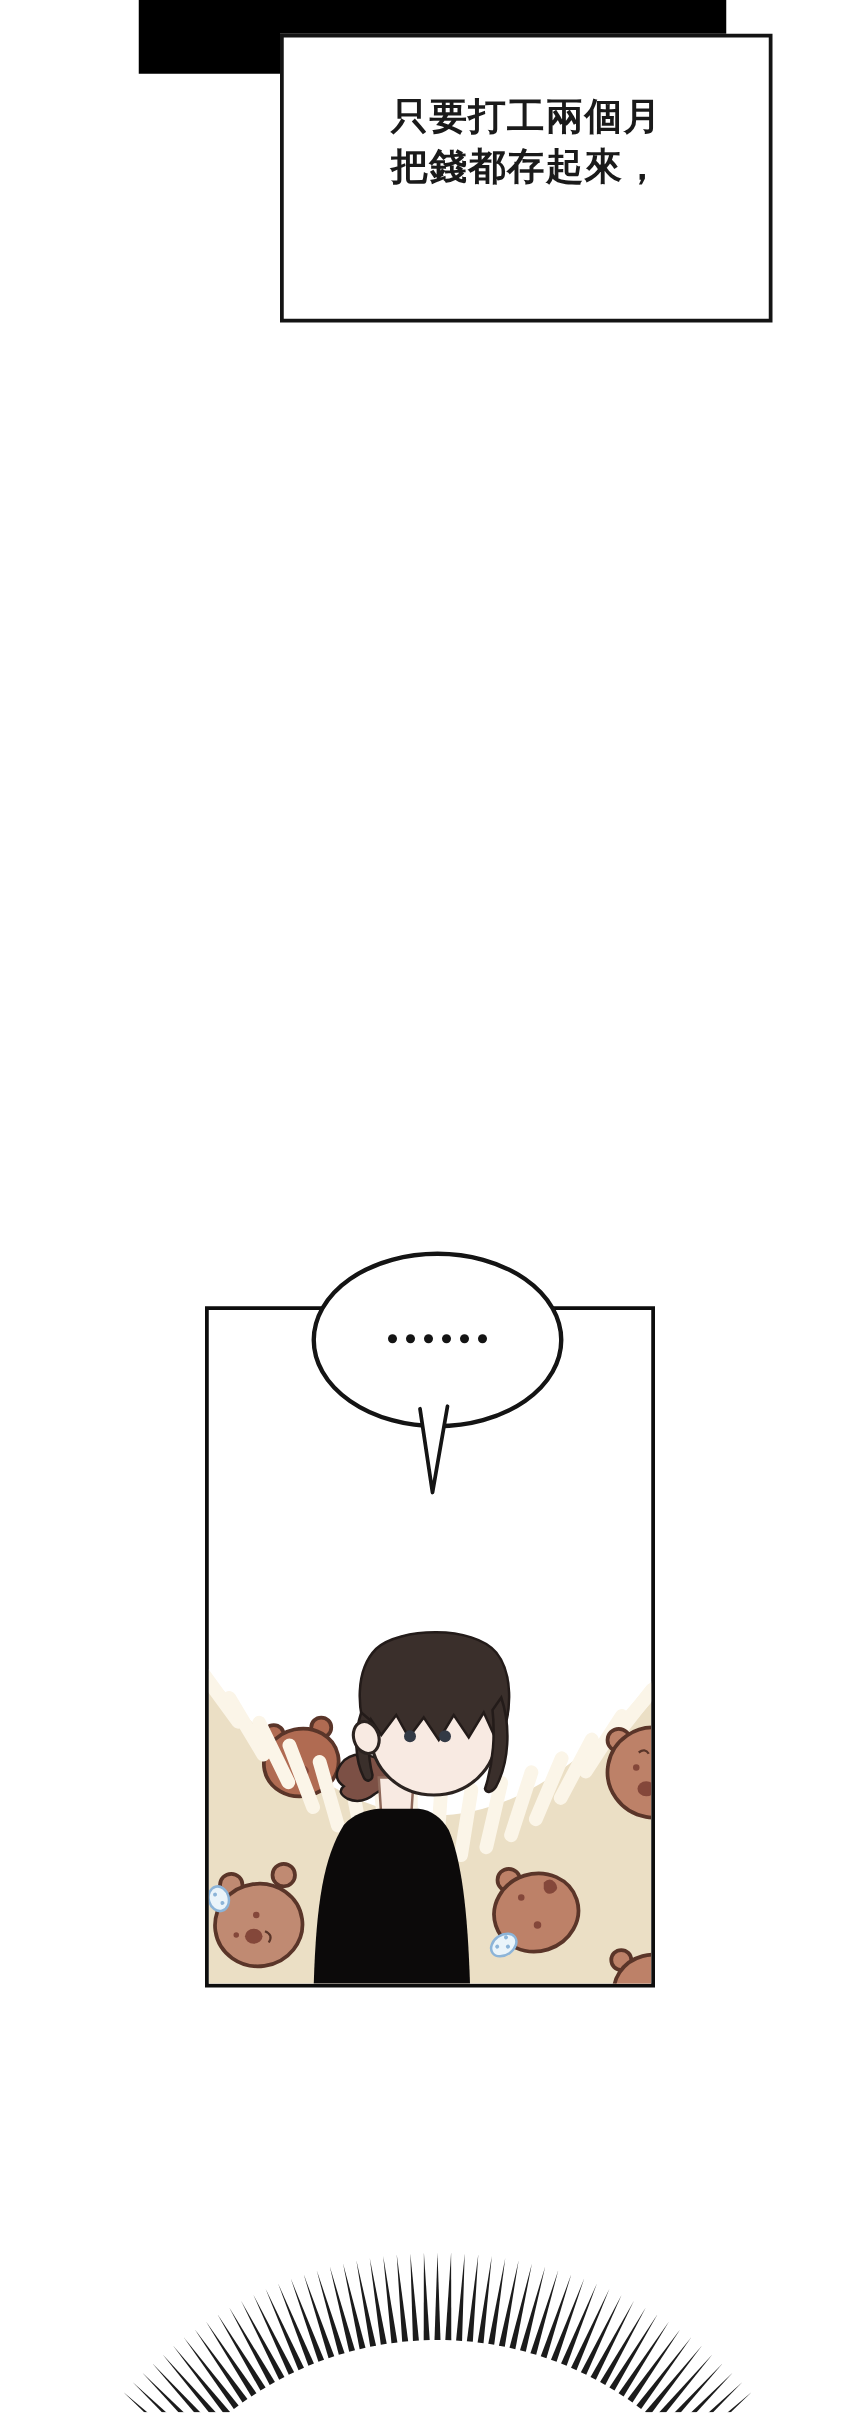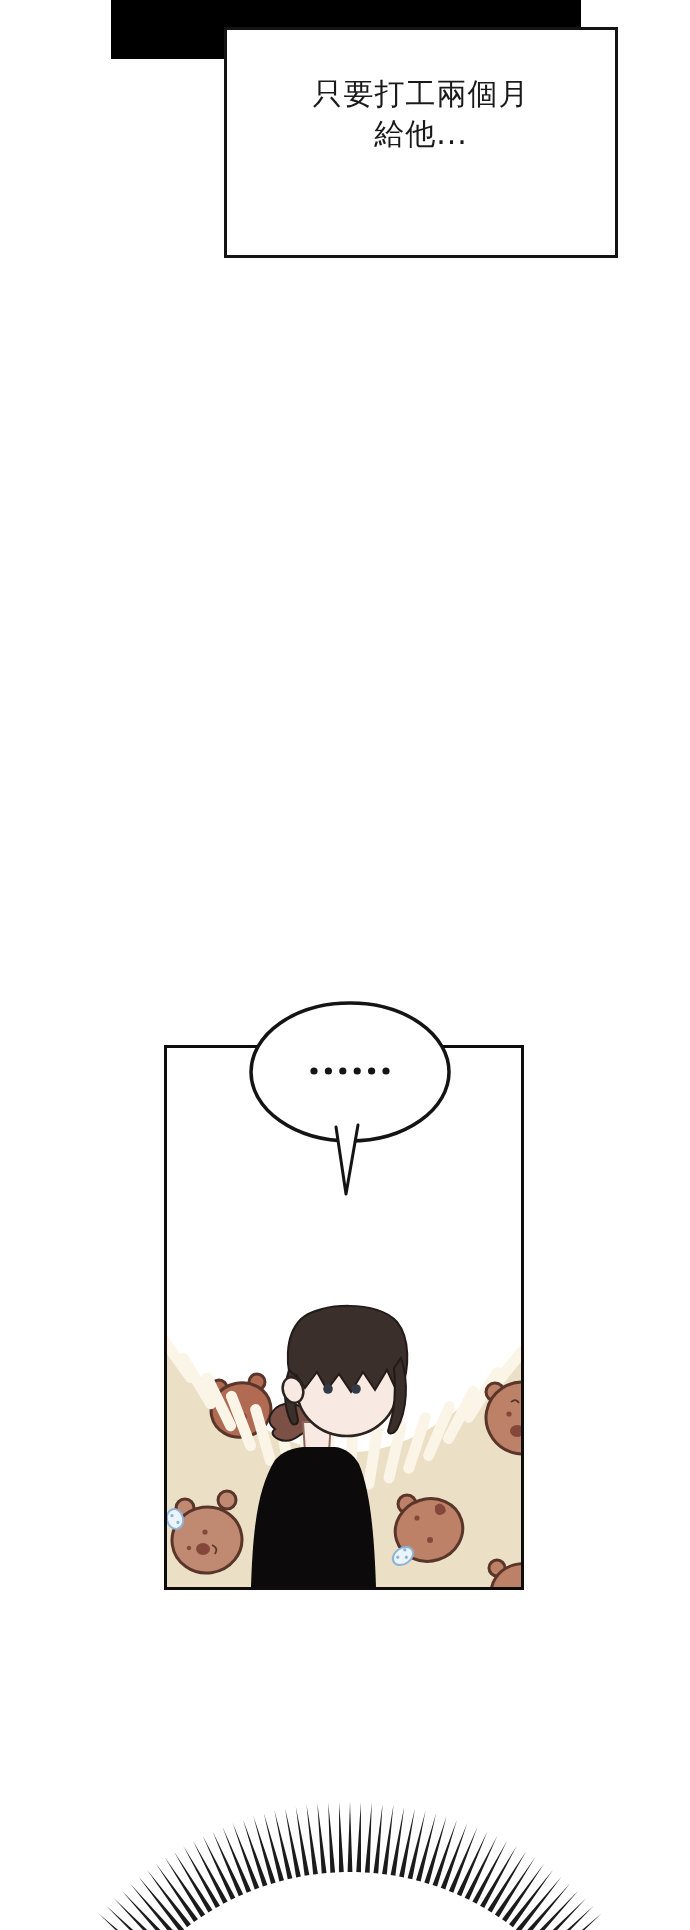--- a/index.html
+++ b/index.html
@@ -11,41 +11,41 @@
     position:absolute;left:111px;top:0;width:470px;height:59px;background:#000;
   }
   .narration-box{
     position:absolute;left:224px;top:27px;width:388px;height:225px;
     background:#ffffff;border:3px solid #141414;box-sizing:content-box;
     display:flex;flex-direction:column;justify-content:flex-start;
     padding-top:0;
   }
   .narration-text{
     margin-top:44px;text-align:center;font-size:30px;line-height:40px;
-    font-weight:400;letter-spacing:1px;color:#1a1a1a;
+    font-weight:700;letter-spacing:1px;color:#1a1a1a;
   }
   .comic-panel{
     position:absolute;left:164px;top:1045px;width:354px;height:539px;
     background:#ffffff;border:3px solid #0d0d0d;overflow:hidden;
   }
   .panel-svg{display:block;width:354px;height:539px;}
   .bubble-svg{position:absolute;left:236px;top:998px;width:228px;height:205px;}
   .burst-svg{position:absolute;left:60px;top:1795px;width:570px;height:135px;}
 </style>
 </head>
 <body>
 
 <div class="stage">
 
   <div class="black-banner"></div>
 
   <div class="narration-box">
     <div class="narration-text">
       <div>只要打工兩個月</div>
-      <div>給他...</div>
+      <div>把錢都存起來，</div>
     </div>
   </div>
 
   <div class="comic-panel">
     <svg class="panel-svg" viewBox="0 0 354 539" xmlns="http://www.w3.org/2000/svg">
 
       <path d="M0,290 Q177,515 354,298 L354,539 L0,539 Z" fill="#ebdfc5"></path>
 
       <g stroke-width="3" fill="none" stroke="#5a3529">
         <circle cx="52" cy="340" r="8" fill="#b06b52"></circle>

